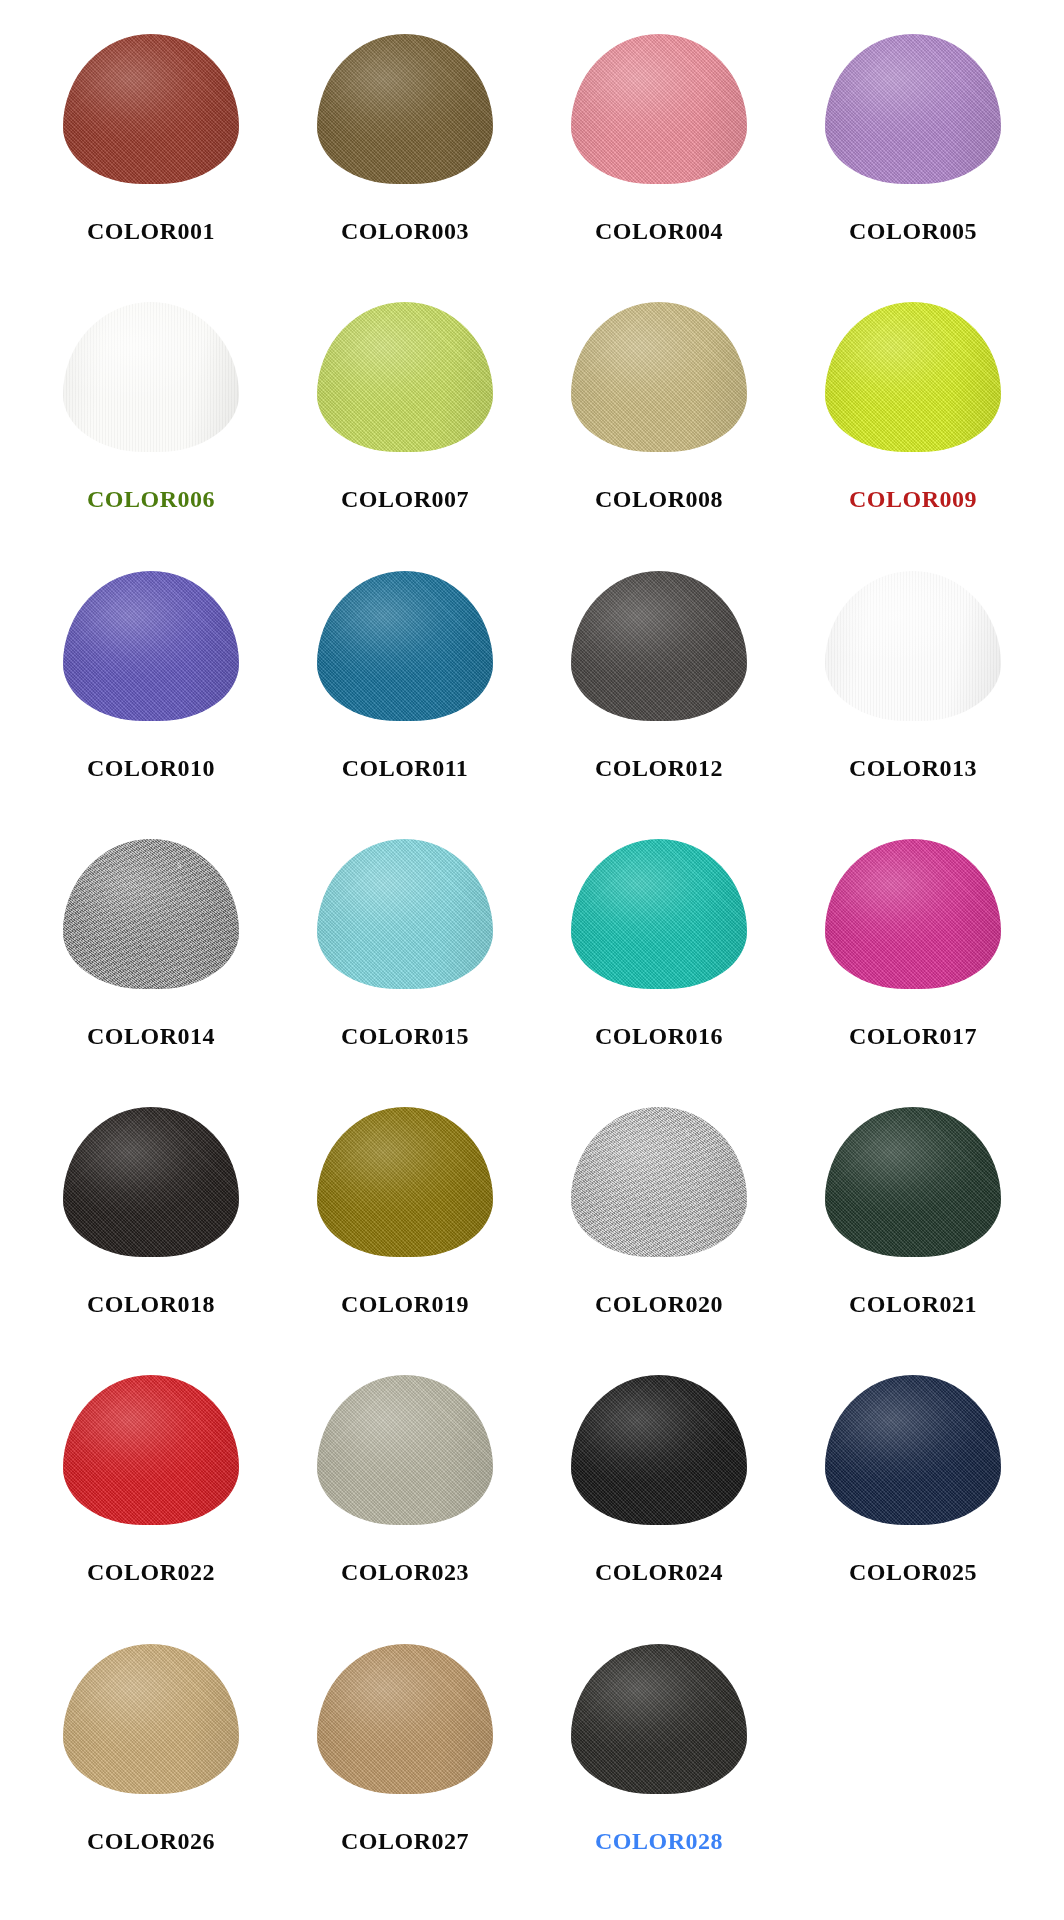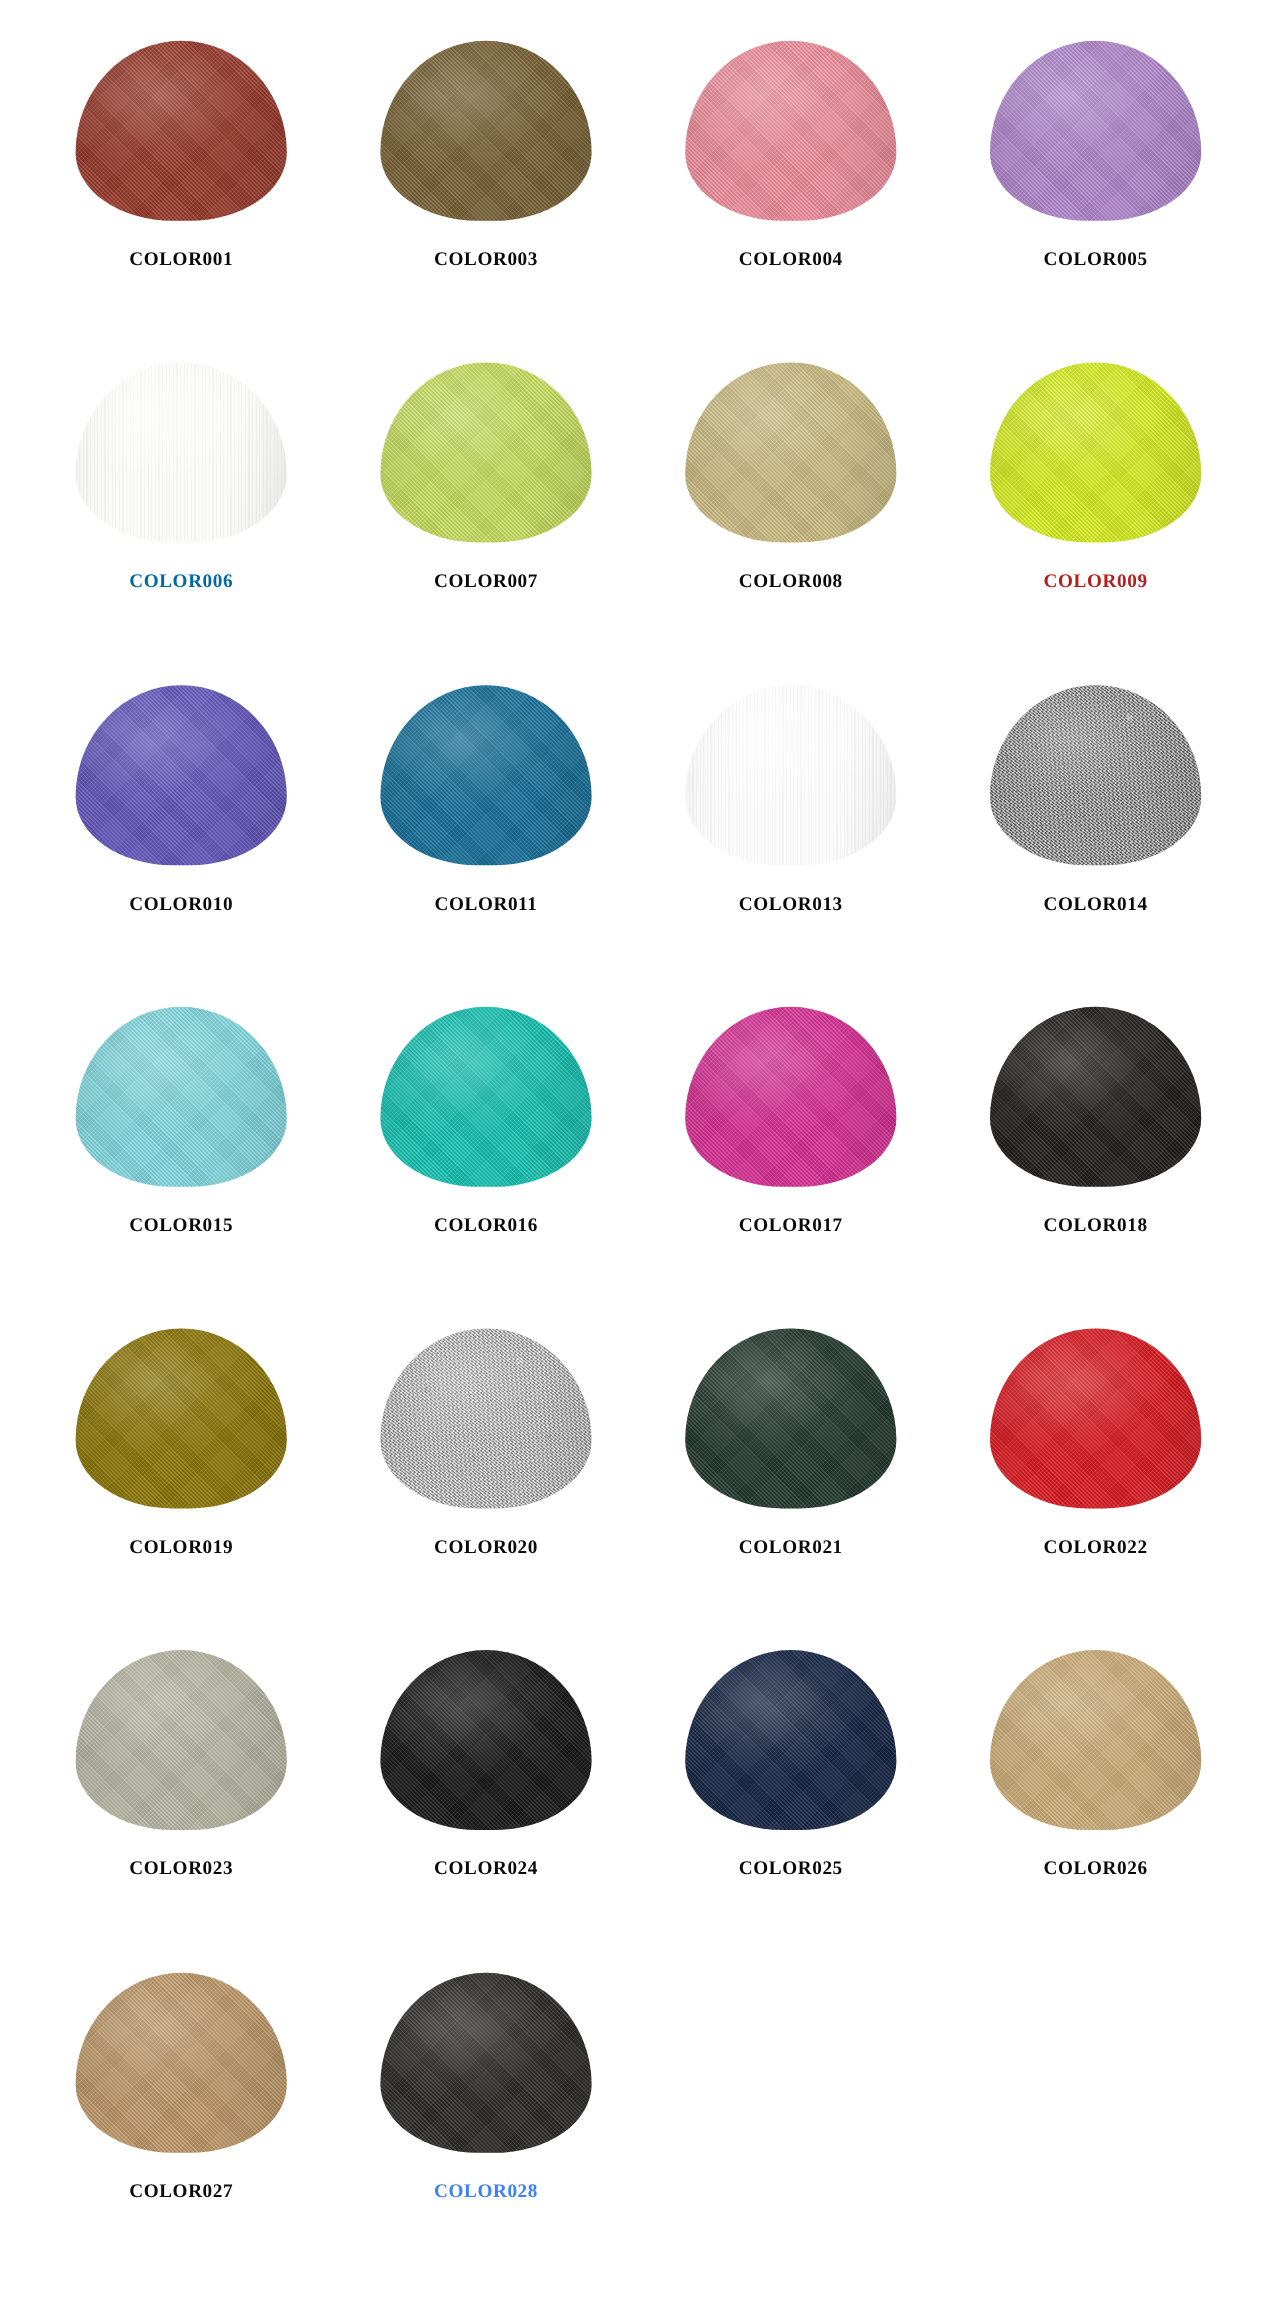--- a/index.html
+++ b/index.html
@@ -123,24 +123,24 @@
   .swatch-chip.pale::before {
     background-image:
       repeating-linear-gradient(90deg,
         rgba(0,0,0,0.035) 0px,
         rgba(0,0,0,0.035) 1px,
         rgba(255,255,255,0) 1px,
         rgba(255,255,255,0) 3px);
   }
 
   .swatch-label {
-    margin-top: 22px;
+    margin-top: 32px;
     font-family: "Liberation Serif", "DejaVu Serif", serif;
     font-weight: bold;
-    font-size: 16px;
+    font-size: 24px;
     letter-spacing: 0.5px;
     color: #0a0a0a;
     text-align: center;
     white-space: nowrap;
   }
 </style>
 </head>
 <body>
 
 <div id="swatch-grid" style="background: rgb(255, 255, 255);">
@@ -165,21 +165,21 @@
     <div class="swatch-cell">
       <div class="swatch-chip-wrap">
         <div class="swatch-chip" style="background: rgb(180, 137, 207);"></div>
       </div>
       <div class="swatch-label" style="color: rgb(10, 10, 10);">COLOR005</div>
     </div>
     <div class="swatch-cell">
       <div class="swatch-chip-wrap">
         <div class="swatch-chip pale" style="background: rgb(251, 251, 249);"></div>
       </div>
-      <div class="swatch-label" style="color: #0369a1;">COLOR006</div>
+      <div class="swatch-label" style="color: #4d7c0f;">COLOR006</div>
     </div>
     <div class="swatch-cell">
       <div class="swatch-chip-wrap">
         <div class="swatch-chip" style="background: rgb(203, 225, 97);"></div>
       </div>
       <div class="swatch-label" style="color: rgb(10, 10, 10); text-align: center;">COLOR007</div>
     </div>
     <div class="swatch-cell">
       <div class="swatch-chip-wrap">
         <div class="swatch-chip" style="background: rgb(207, 191, 133);"></div>
@@ -199,20 +199,26 @@
       <div class="swatch-label" style="color: rgb(10, 10, 10);">COLOR010</div>
     </div>
     <div class="swatch-cell">
       <div class="swatch-chip-wrap">
         <div class="swatch-chip" style="background: rgb(23, 114, 156);"></div>
       </div>
       <div class="swatch-label" style="color: rgb(10, 10, 10);">COLOR011</div>
     </div>
     <div class="swatch-cell">
       <div class="swatch-chip-wrap">
+        <div class="swatch-chip" style="background: rgb(74, 71, 69);"></div>
+      </div>
+      <div class="swatch-label" style="color: rgb(10, 10, 10);">COLOR012</div>
+    </div>
+    <div class="swatch-cell">
+      <div class="swatch-chip-wrap">
         <div class="swatch-chip pale" style="background: rgb(252, 252, 252);"></div>
       </div>
       <div class="swatch-label" style="color: rgb(10, 10, 10);">COLOR013</div>
     </div>
     <div class="swatch-cell">
       <div class="swatch-chip-wrap">
         <div class="swatch-chip heather" style="background: rgb(141, 141, 141);"></div>
       </div>
       <div class="swatch-label" style="color: rgb(10, 10, 10);">COLOR014</div>
     </div>

